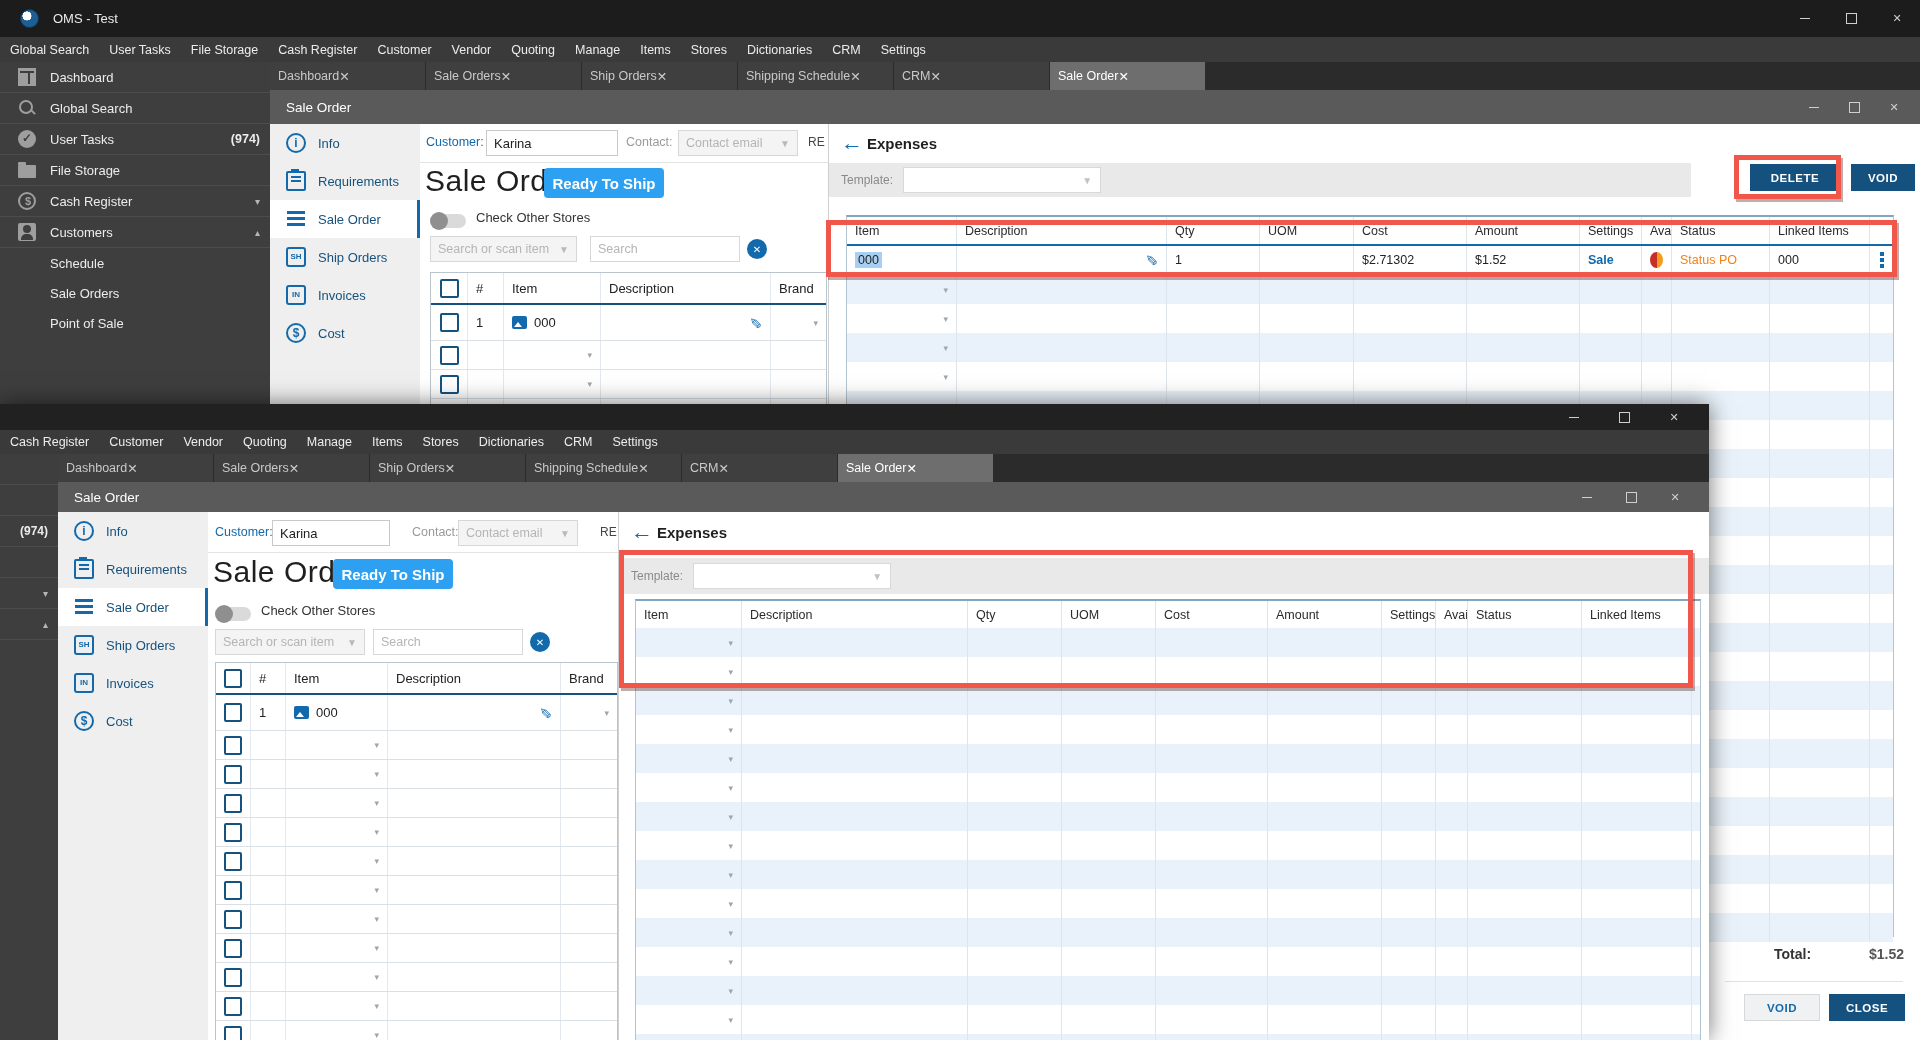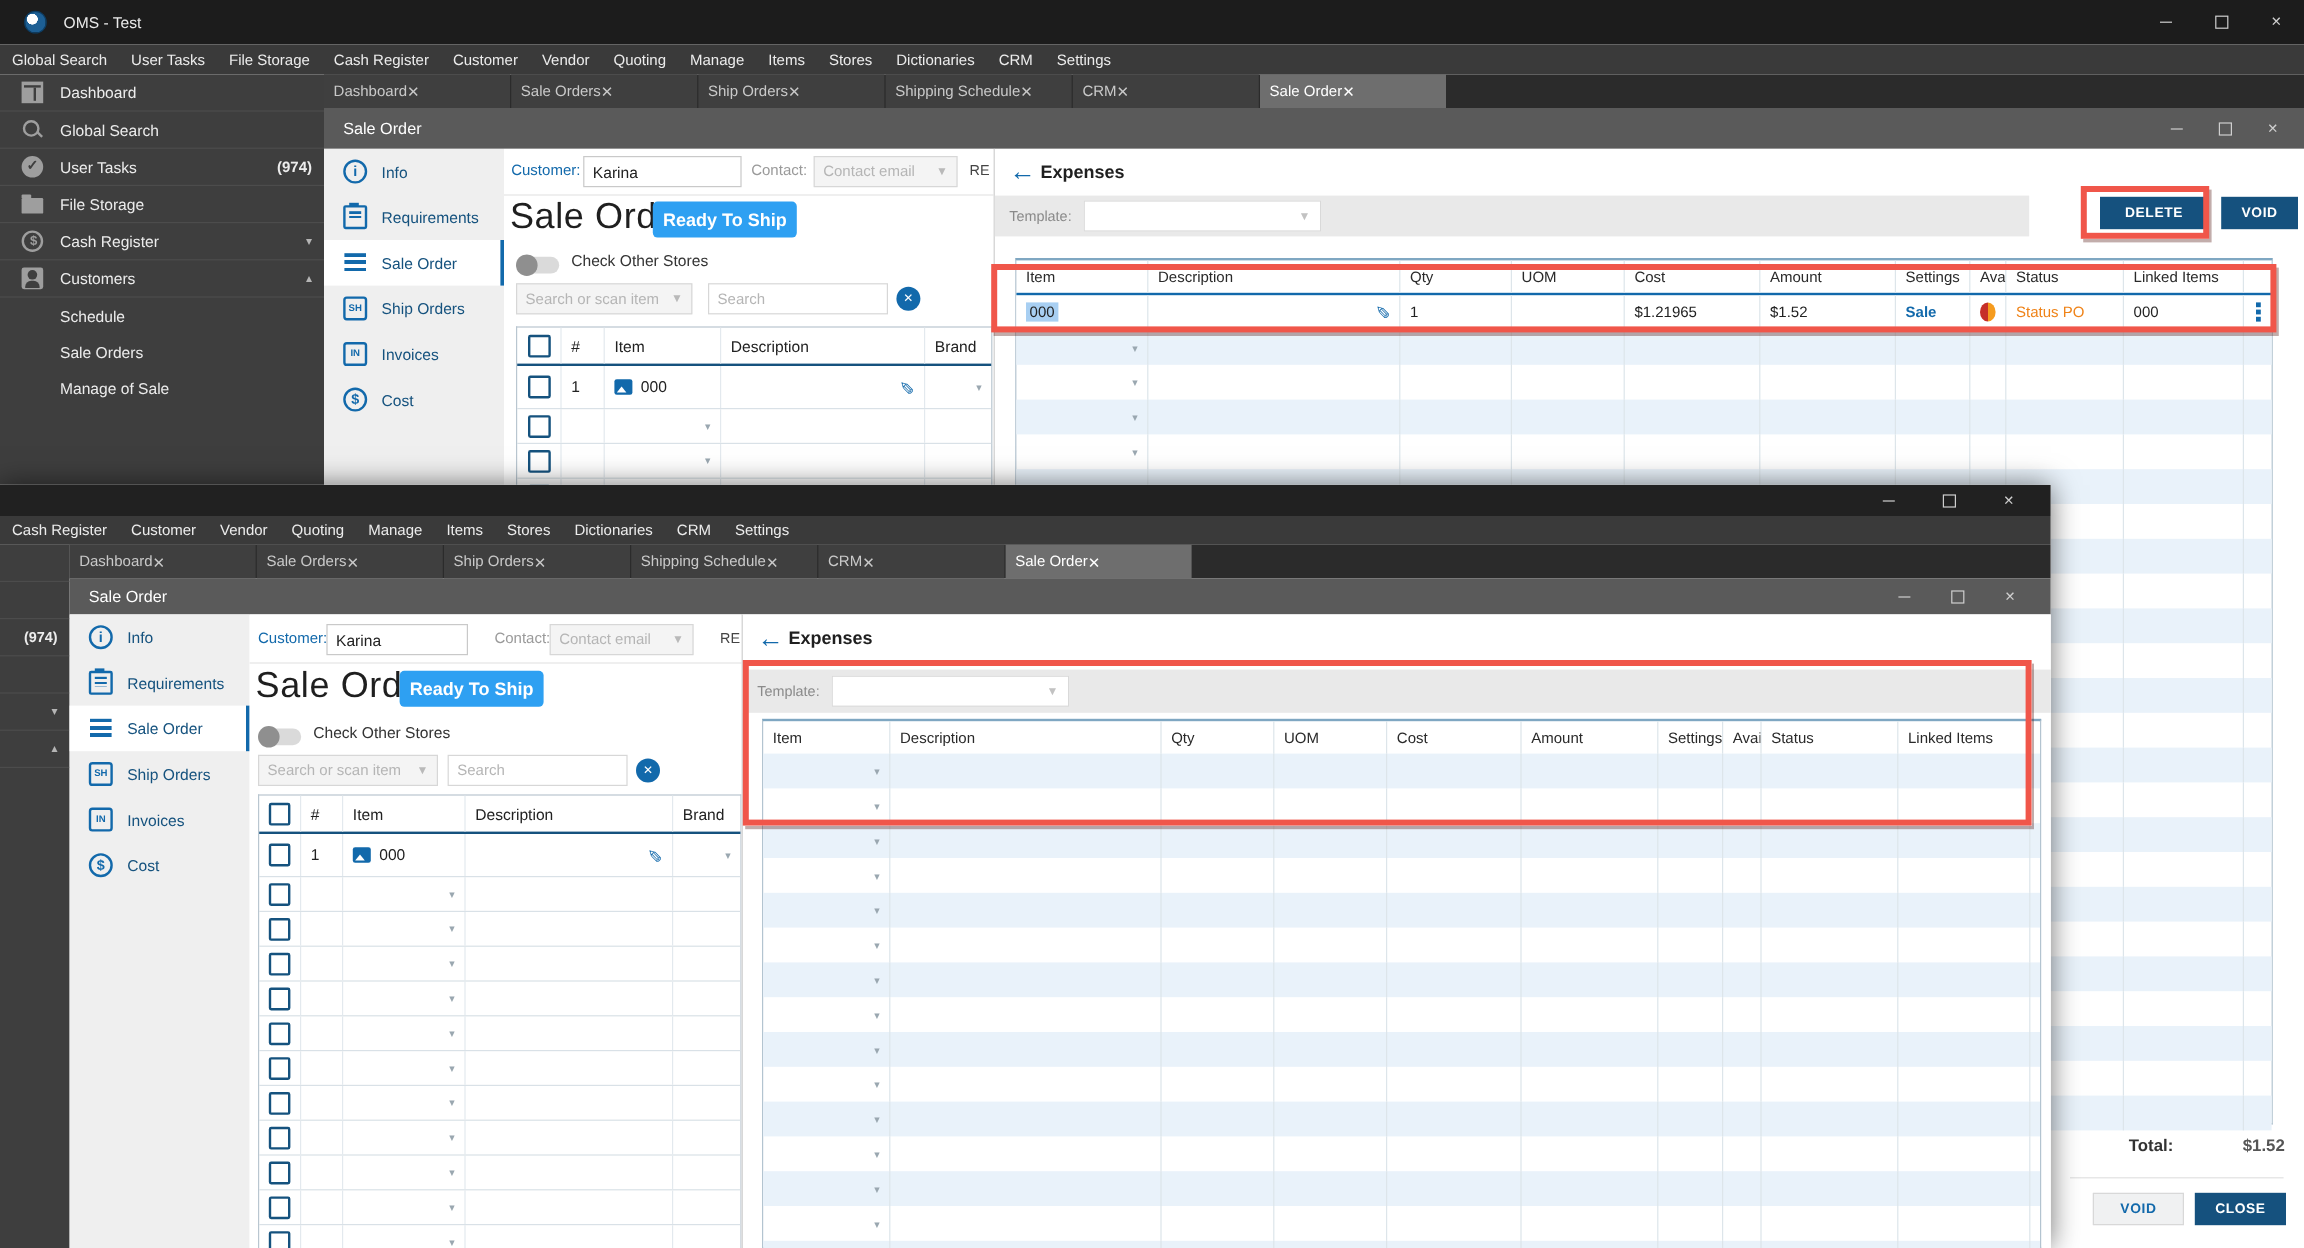--- a/index.html
+++ b/index.html
@@ -171,21 +171,21 @@
       <div class="srow sub" style="height: 30px;">
         <div class="sico "></div>
         <div class="lbl">Schedule</div>
       </div>
       <div class="srow sub" style="height: 30px;">
         <div class="sico "></div>
         <div class="lbl">Sale Orders</div>
       </div>
       <div class="srow sub" style="height: 30px;">
         <div class="sico "></div>
-        <div class="lbl">Manage of Sale</div>
+        <div class="lbl">Point of Sale</div>
       </div>
     </div>
   <div class="abs tabbar" style="left:270px;top:62px;width:1650px;height:28px;" id="tabbar1">
       <div class="tab" style="display: flex;">
         <div class="tl" style="display: block;">Dashboard</div>
         <div class="tx" style="display: block;">✕</div>
       </div>
       <div class="tab" style="display: flex;">
         <div class="tl" style="display: block;">Sale Orders</div>
         <div class="tx" style="display: block;">✕</div>
@@ -376,21 +376,21 @@
         </div>
         <div class="xrow xdata" style="height: 31px;">
           <div class="xcell" style="width: 110px; flex: 0 0 auto;">
             <div class="selval">000</div>
           </div>
           <div class="xcell" style="width: 210px; flex: 0 0 auto;">
             <div class="pencil">✎</div>
           </div>
           <div class="xcell" style="width: 93px; flex: 0 0 auto;">1</div>
           <div class="xcell" style="width: 94px; flex: 0 0 auto;"></div>
-          <div class="xcell" style="width: 113px; flex: 0 0 auto;">$1.21965</div>
+          <div class="xcell" style="width: 113px; flex: 0 0 auto;">$2.71302</div>
           <div class="xcell" style="width: 113px; flex: 0 0 auto;">$1.52</div>
           <div class="xcell" style="width: 62px; flex: 0 0 auto;">
             <div class="link">Sale</div>
           </div>
           <div class="xcell" style="width: 30px; flex: 0 0 auto;">
             <div class="avail" style="margin: auto;"></div>
           </div>
           <div class="xcell" style="width: 98px; flex: 0 0 auto;">
             <div class="orange">Status PO</div>
           </div>

